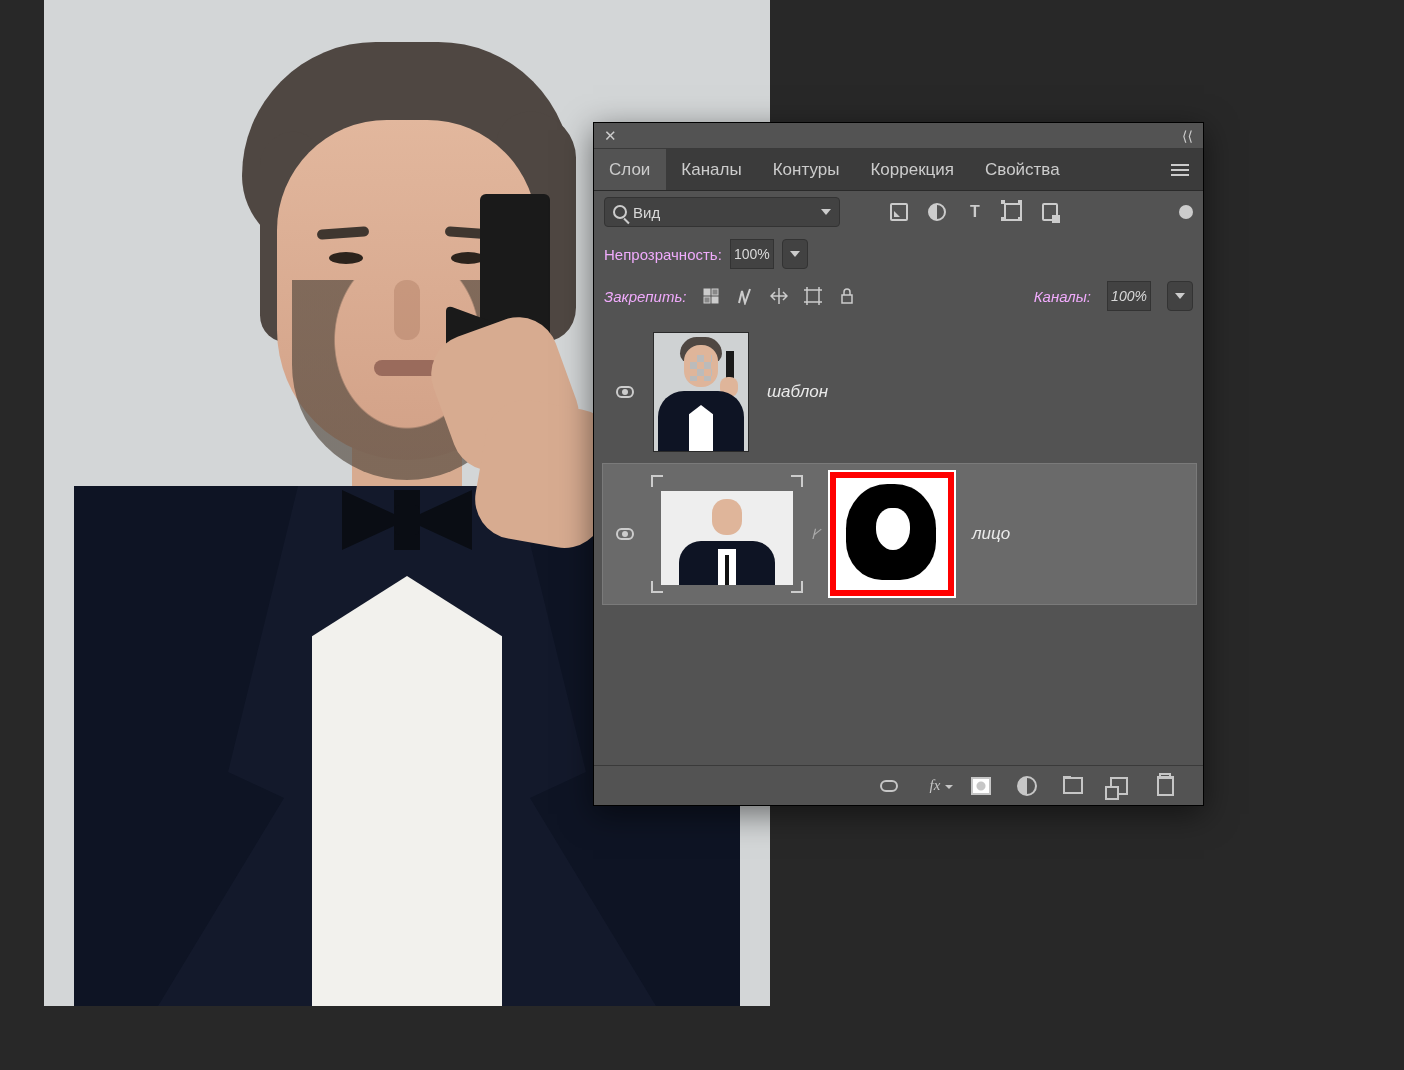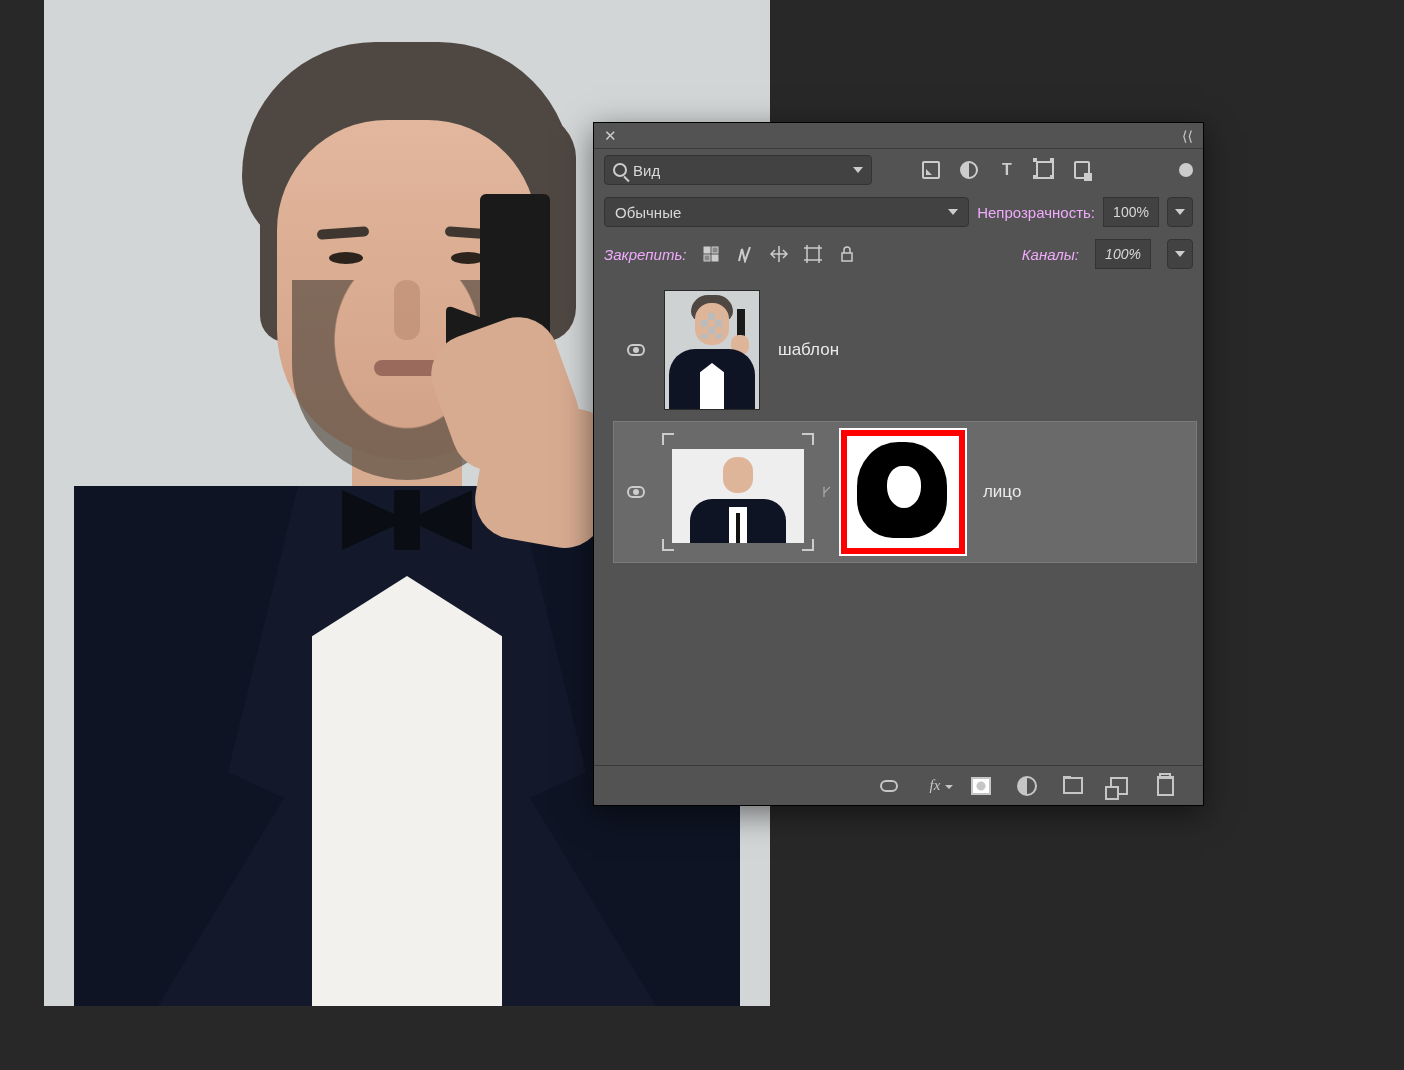--- a/index.html
+++ b/index.html
@@ -123,21 +123,21 @@
     border-right:1px solid #2a2a2a00;
   }
   .tab.active{background:#535353;}
   .tab-menu{margin-left:auto;padding:0 14px;display:flex;align-items:center;}
   .hamburger{display:inline-block;width:18px;height:2px;background:#ccc;position:relative;}
   .hamburger::before,.hamburger::after{content:"";position:absolute;left:0;width:18px;height:2px;background:#ccc;}
   .hamburger::before{top:-5px;} .hamburger::after{top:5px;}
 
   .row{display:flex;align-items:center;padding:6px 10px;gap:10px;}
   .search-sel{
-    display:flex;align-items:center;width:268px;height:30px;
+    display:flex;align-items:center;width:236px;height:30px;
     background:#424242;border:1px solid #333;border-radius:4px;
     padding:0 8px;justify-content:space-between;font-size:15px;
   }
   .search-sel .lft{display:flex;align-items:center;gap:6px;}
   .magnify{width:14px;height:14px;border:2px solid #ccc;border-radius:50%;position:relative;}
   .magnify::after{content:"";position:absolute;right:-5px;bottom:-5px;width:7px;height:2px;background:#ccc;transform:rotate(45deg);}
   .chev{width:0;height:0;border-left:5px solid transparent;border-right:5px solid transparent;border-top:6px solid #ccc;}
   .filter-icons{display:flex;gap:20px;margin-left:40px;align-items:center;}
   .ico{width:18px;height:18px;position:relative;color:#ccc;}
   .ico.img-ic{border:2px solid #ccc;border-radius:2px;}
@@ -146,30 +146,30 @@
   .ico.t-ic{font:700 16px/18px Arial;text-align:center;}
   .ico.box-ic::before{content:"";position:absolute;inset:0;border:2px solid #ccc;}
   .ico.box-ic::after{content:"";position:absolute;left:-3px;top:-3px;width:4px;height:4px;background:#ccc;box-shadow:17px 0 #ccc,0 17px #ccc,17px 17px #ccc;}
   .ico.smart-ic{width:16px;height:18px;border:2px solid #ccc;border-radius:2px;}
   .ico.smart-ic::after{content:"";position:absolute;right:-4px;bottom:-4px;width:8px;height:8px;background:#ccc;}
   .dot-toggle{margin-left:auto;width:14px;height:14px;border-radius:50%;background:#ccc;}
 
   .blend-row{padding:6px 10px;display:flex;gap:8px;align-items:center;}
   .blend-sel{flex:1;height:30px;background:#424242;border:1px solid #333;border-radius:4px;display:flex;align-items:center;justify-content:space-between;padding:0 10px;font-size:15px;}
   .lbl{font-size:15px;color:#f0abfc;}
-  .pct-box{width:56px;height:30px;background:#424242;border:1px solid #333;border-radius:0;display:flex;align-items:center;justify-content:center;font-size:14px;}
+  .pct-box{width:44px;height:30px;background:#424242;border:1px solid #333;border-radius:0;display:flex;align-items:center;justify-content:center;font-size:14px;}
   .pct-arrow{width:26px;height:30px;background:#424242;border:1px solid #333;border-radius:4px;display:flex;align-items:center;justify-content:center;}
 
   .lock-row{padding:6px 10px;display:flex;align-items:center;gap:16px;font-size:15px;font-style:italic;}
   .li{width:18px;height:18px;display:inline-flex;align-items:center;justify-content:center;color:#ccc;}
   .li svg{width:18px;height:18px;fill:#ccc;stroke:#ccc;}
   .spacer{flex:1;}
 
   
-  .layers{padding:4px 6px 4px 19px;}
+  .layers{padding:4px 6px 4px 8px;font-style:italic;}
   .layer{
     display:flex;align-items:center;height:142px;
     background:#535353;border:1px solid transparent;margin-bottom:0;
   }
   .layer.selected{background:#6a6a6a;border-color:#7a7a7a;}
   .vis-col{width:44px;display:flex;align-items:center;justify-content:center;}
   .eye-ic{width:18px;height:12px;border:2px solid #ccc;border-radius:60% 60% 60% 60%/100% 100% 100% 100%;position:relative;}
   .eye-ic::after{content:"";position:absolute;left:50%;top:50%;transform:translate(-50%,-50%);width:6px;height:6px;background:#ccc;border-radius:50%;}
   .thumb{width:96px;height:120px;background:#cfd2d3;border:1px solid #2a2a2a;margin:0 6px;position:relative;}
   .thumb .chk{position:absolute;inset:0;background-image:linear-gradient(45deg,#bbb 25%,transparent 25%),linear-gradient(-45deg,#bbb 25%,transparent 25%),linear-gradient(45deg,transparent 75%,#bbb 75%),linear-gradient(-45deg,transparent 75%,#bbb 75%);background-size:14px 14px;background-position:0 0,0 7px,7px -7px,-7px 0;}
@@ -251,44 +251,50 @@
     </div>
   </div>
 </div>
 
 <div class="panel">
   <div class="panel-topbar">
     <span class="close-x">✕</span>
     <span class="collapse">⟨⟨</span>
   </div>
 
+  <div class="tabs">
+    <div class="tab active">Слои</div>
+    <div class="tab">Каналы</div>
+    <div class="tab">Контуры</div>
+    <div class="tab">Коррекция</div>
+    <div class="tab">Свойства</div>
+    <div class="tab-menu">
+        <span class="hamburger"></span>
+      </div>
+  </div>
 
   <div class="row">
     <div class="search-sel">
       <span class="lft">
           <span class="magnify"></span>
           <span>Вид</span>
         </span>
       <span class="chev"></span>
     </div>
     <div class="filter-icons">
       <span class="ico img-ic"></span>
       <span class="ico adj-ic"></span>
       <span class="ico t-ic">T</span>
       <span class="ico box-ic"></span>
       <span class="ico smart-ic"></span>
     </div>
     <span class="dot-toggle"></span>
   </div>
 
   <div class="blend-row">
-    <div class="blend-sel">
-      <span>Обычные</span>
-      <span class="chev"></span>
-    </div>
     <span class="lbl">Непрозрачность:</span>
     <div class="pct-box">100%</div>
     <div class="pct-arrow">
         <span class="chev"></span>
       </div>
   </div>
 
   <div class="lock-row">
     <span class="lbl">Закрепить:</span>
     <span class="li">

